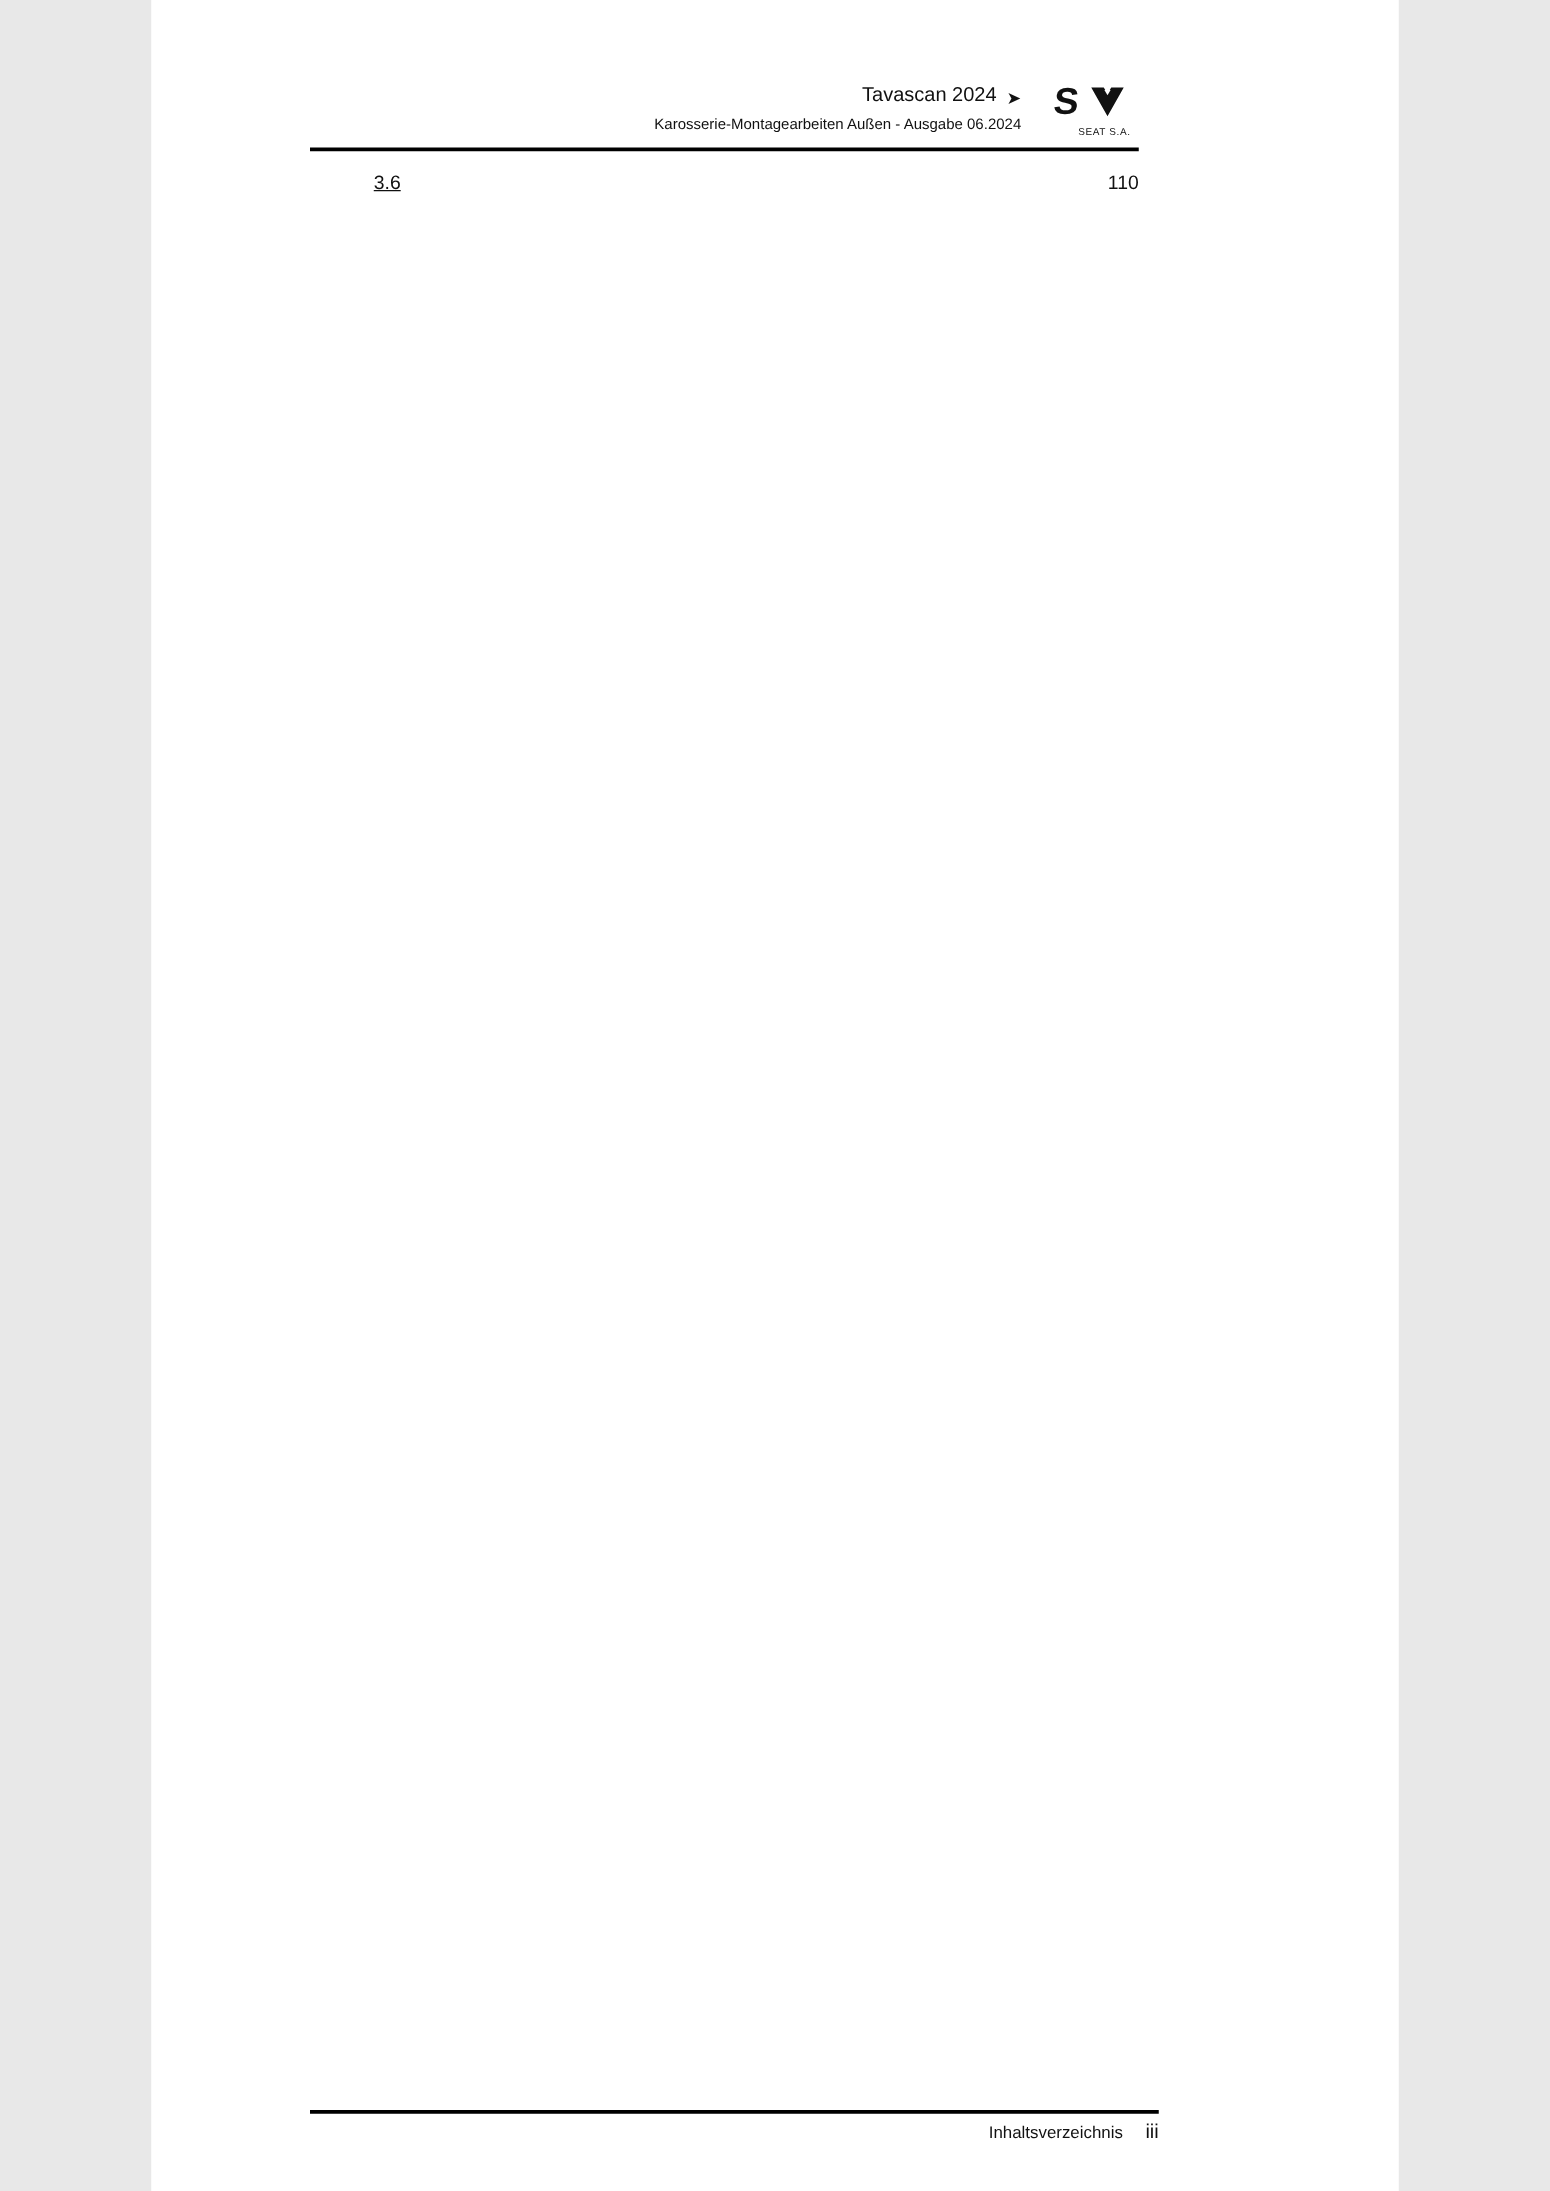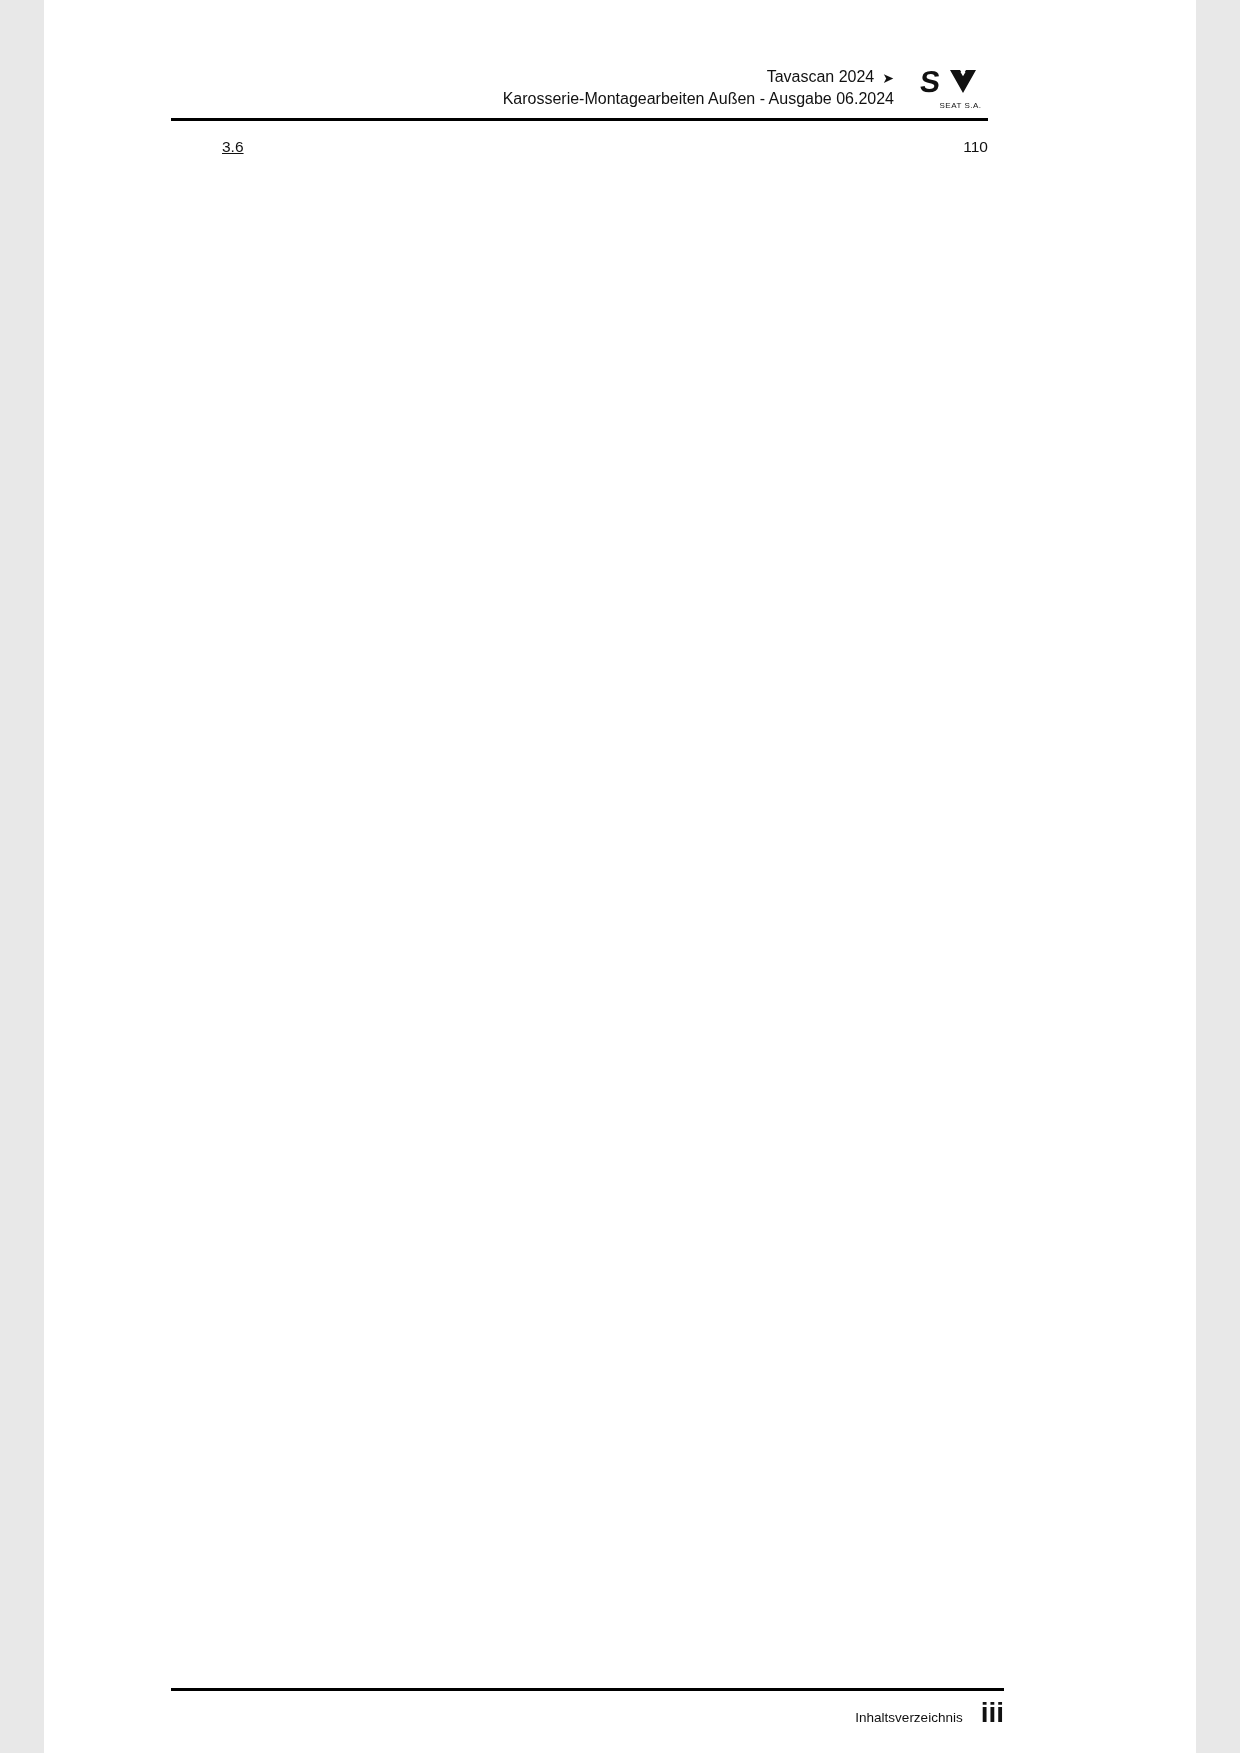--- a/index.html
+++ b/index.html
@@ -1,35 +1,35 @@
 <!DOCTYPE html>
 <html lang="de"><head>
 <meta charset="utf-8">
 <style>
   html, body { margin:0; padding:0; background:#e8e8e8; }
   .page {
     position:relative;
-    width:1152px; height:1753px;
+    width:998px; height:1753px;
     margin:0 auto;
     background:#ffffff;
     font-family:"Liberation Sans", sans-serif;
     color:#111;
     overflow:hidden;
   }
   
   .header {
     position:absolute; left:127px; right:208px; top:66px;
   }
   .header-inner {
     display:flex; justify-content:flex-end; align-items:flex-start; gap:16px;
   }
   .header-text { text-align:right; }
   .header-line1 { font-size:16px; line-height:22px; font-weight:400; display:flex; justify-content:flex-end; align-items:center; gap:8px; }
   .header-arrow { font-size:14px; line-height:1; position:relative; top:1px; }
-  .header-line2 { font-size:16px; line-height:22px; }
+  .header-line2 { font-size:12px; line-height:22px; }
   .logo-col { display:flex; flex-direction:column; align-items:center; width:78px; }
   .logo-marks { display:flex; align-items:flex-start; gap:8px; height:34px; }
   .seat-s { font-size:30px; font-weight:bold; line-height:32px; transform:skewX(-6deg); }
   .emblem svg { display:block; }
   .brand-text { font-size:8px; letter-spacing:0.5px; margin-top:1px;padding-left:23px; }
   .header-rule { border:0; border-top:3px solid #000; margin:8px 0 0 0; }
 
   
   .toc {
     position:absolute; left:127px; right:208px; top:135px;
@@ -48,21 +48,21 @@
     background-image:radial-gradient(circle at 1.5px 1.5px, #111 1.35px, transparent 1.6px);
     background-size:7.5px 3px; background-repeat:repeat-x;
   }
   .row .page { flex:0 0 42px; text-align:right; }
 
   
   .footer { position:absolute; left:127px; right:192px; top:1688px; }
   .footer-rule { border:0; border-top:3px solid #000; margin:0 0 6px 0; }
   .footer-line { display:flex; justify-content:flex-end; align-items:baseline; gap:18px; }
   .footer-label { font-size:13.5px; }
-  .footer-page { font-size:28px; font-weight:bold; }
+  .footer-page { font-size:16px; font-weight:normal; }
 </style>
 </head>
 <body>
 
 <div class="page">
 
   <div class="header">
     <div class="header-inner">
       <div class="header-text">
         <div class="header-line1">

